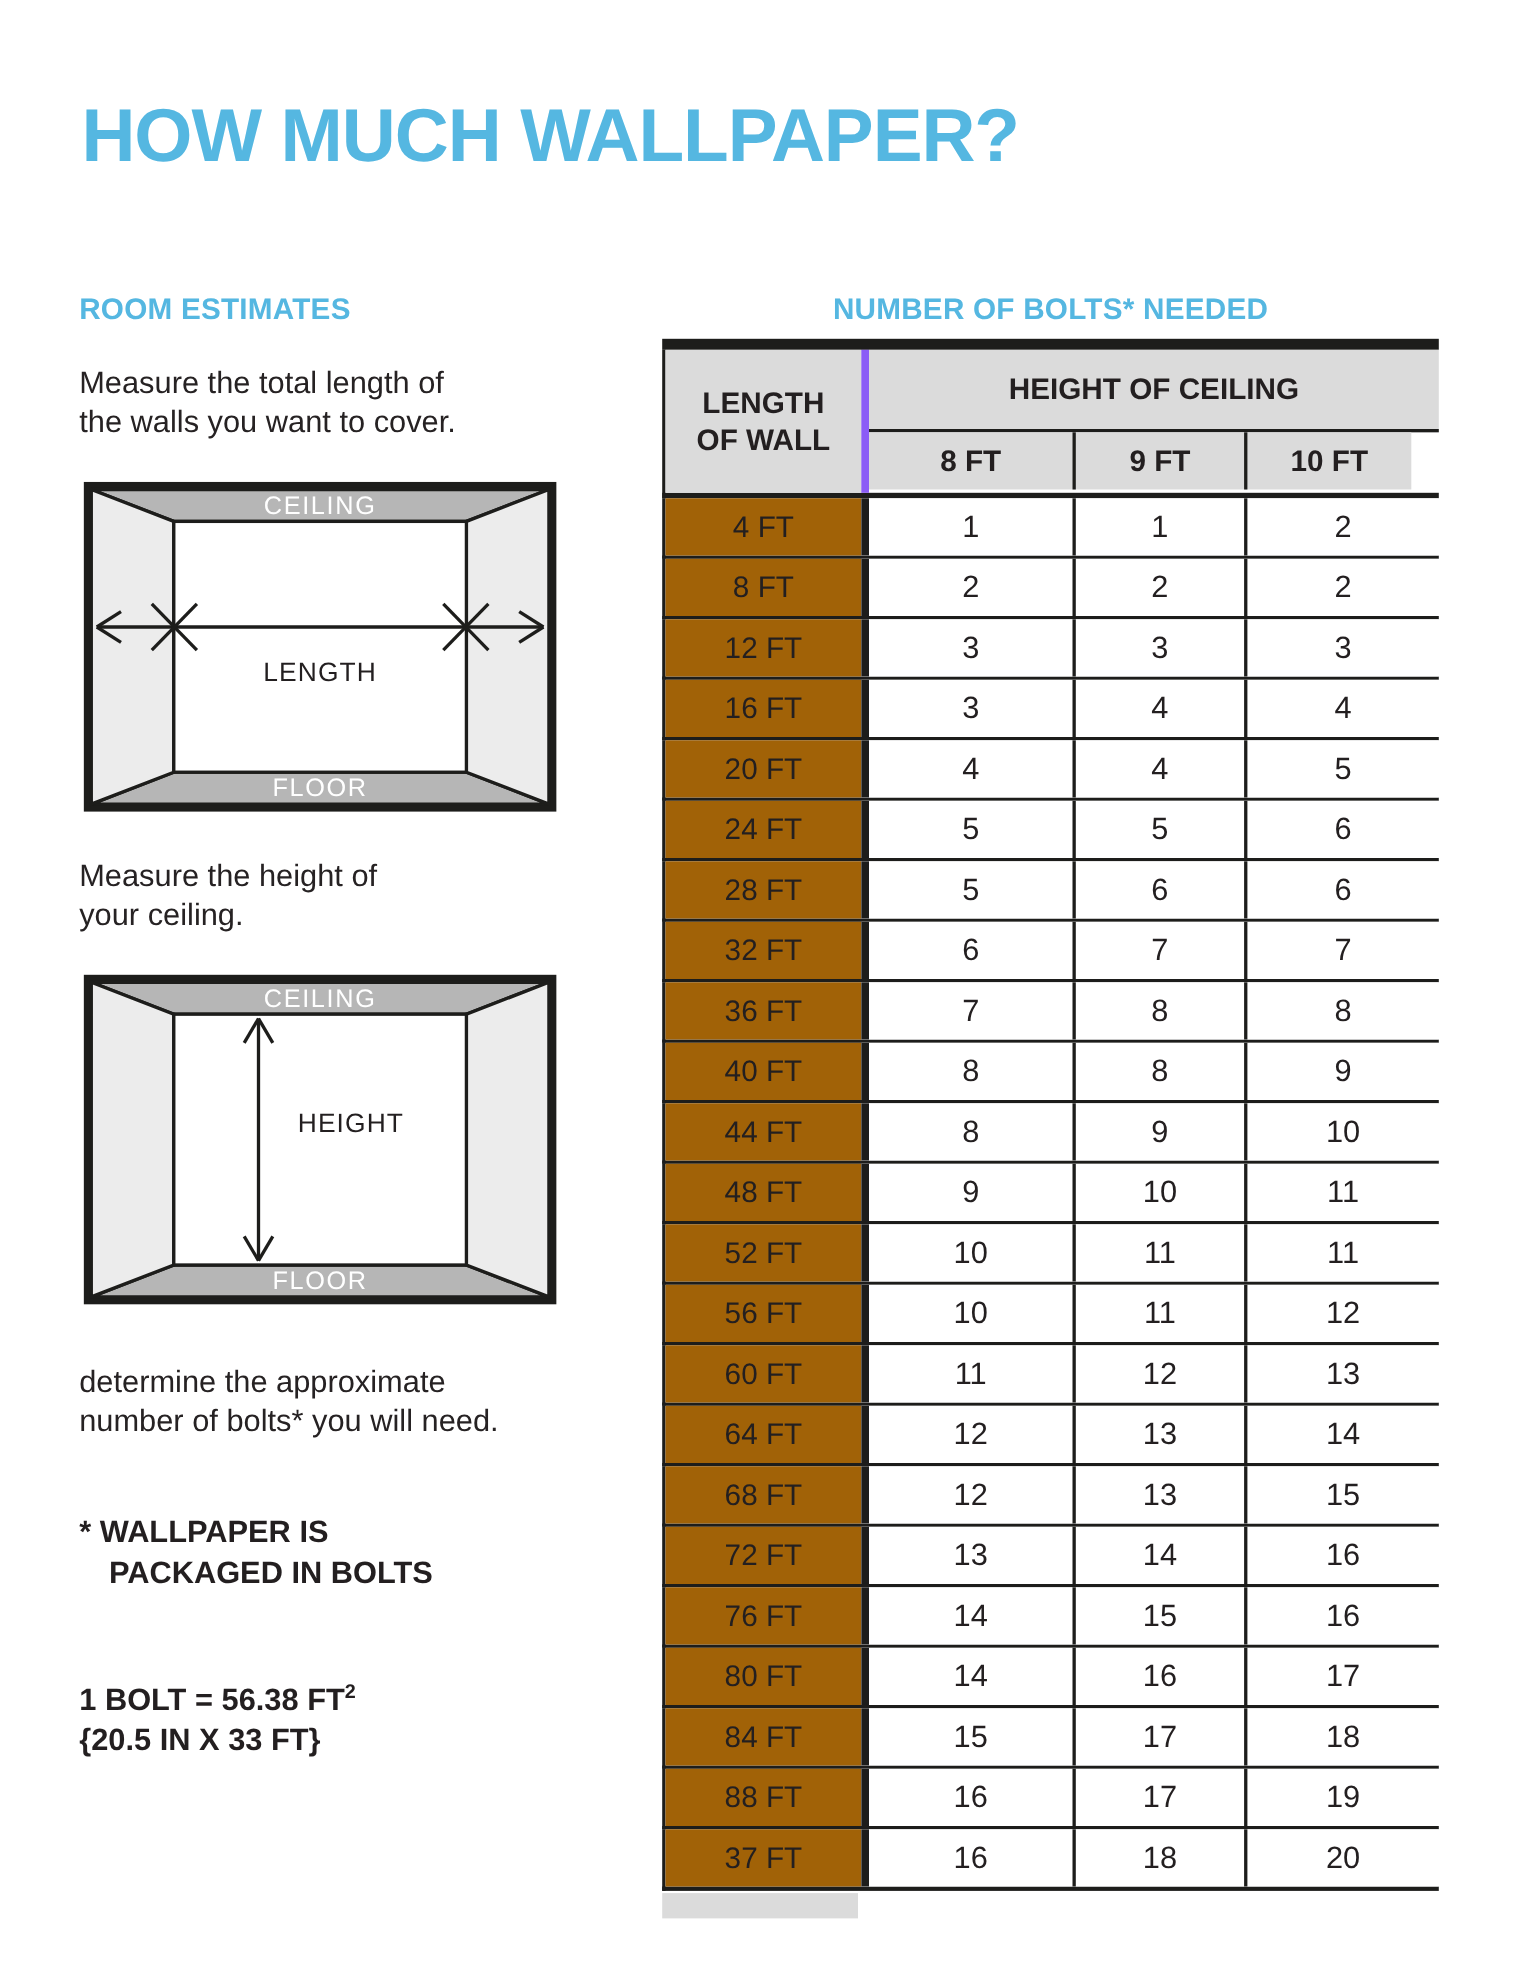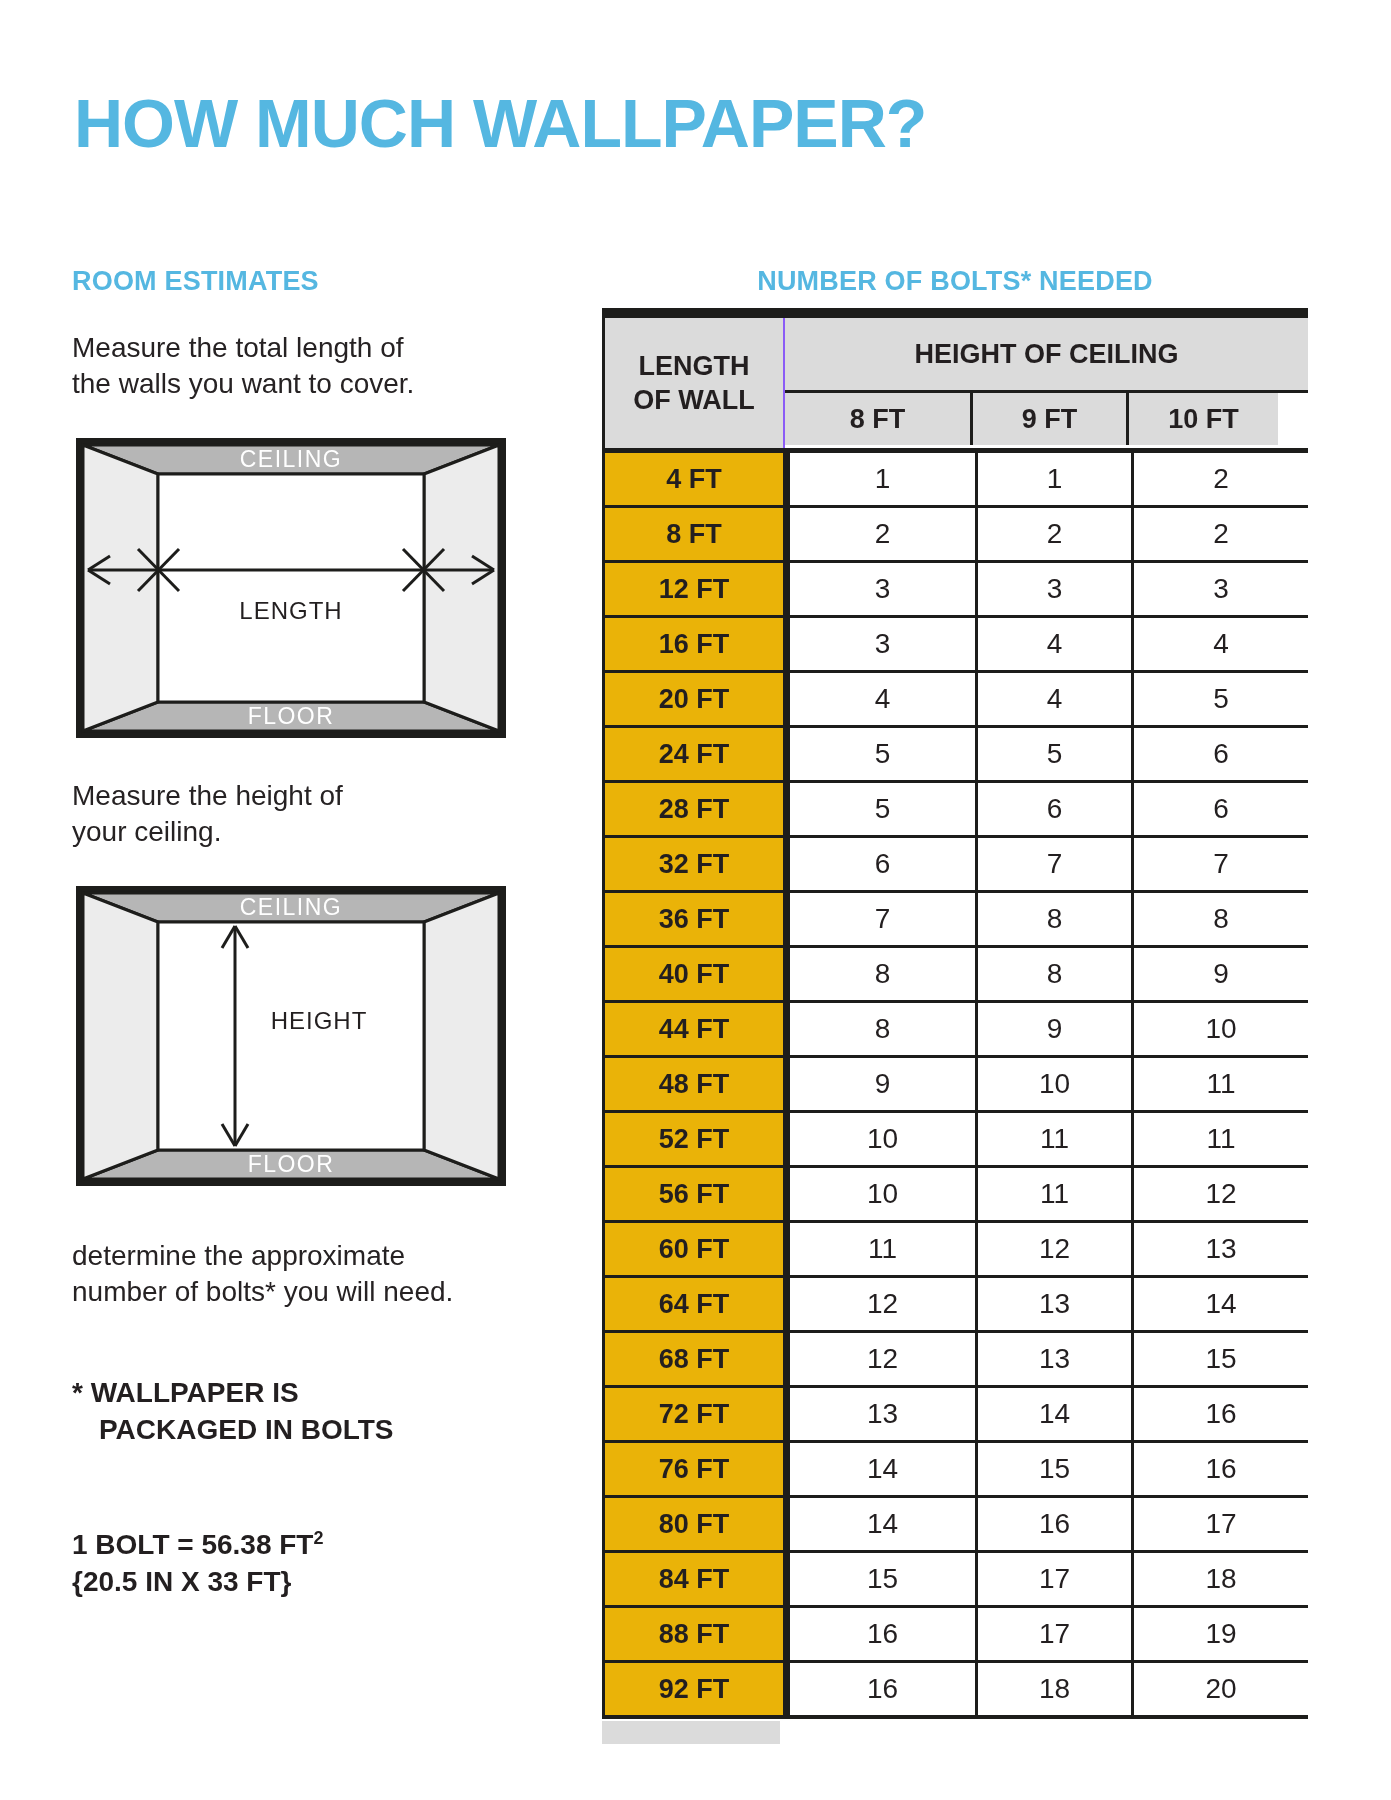--- a/index.html
+++ b/index.html
@@ -28,39 +28,39 @@
 
   
   .bolt-table { left:602px; top:308px; width:706px; }
   .topbar { width:706px; height:10px; background:#1d1d1b; }
   .thead { display:flex; width:706px; border-left:3px solid #1d1d1b; border-bottom:5px solid #1d1d1b; }
   .corner-cell {
     width:178px; height:130px; background:#dbdbdb;
     display:flex; flex-direction:column; align-items:center; justify-content:center;
     font-size:27px; font-weight:bold; line-height:34px;
   }
-  .head-right { width:525px; border-left:2px solid #8b5cf6; }
+  .head-right { width:525px; border-left:7px solid #8b5cf6; }
   .group-head {
     height:75px; background:#dbdbdb; border-bottom:3px solid #1d1d1b;
     display:flex; align-items:center; justify-content:center;
     font-size:27px; font-weight:bold;
   }
   .sub-heads { display:flex; height:52px; }
   .sub-head {
     background:#dbdbdb; display:flex; align-items:center; justify-content:center;
     font-size:27px; font-weight:bold;
   }
   .sub-head.s1 { width:185px; }
   .sub-head.s2 { width:156px; border-left:3px solid #1d1d1b; }
   .sub-head.s3 { width:152px; border-left:3px solid #1d1d1b; }
 
   .trow { display:flex; width:706px; border-left:3px solid #1d1d1b; border-bottom:3px solid #1d1d1b; }
   .trow:last-child { border-bottom:4px solid #1d1d1b; }
   .cell { height:52px; display:flex; align-items:center; justify-content:center; background:#ffffff; }
-  .cell.c0 { width:178px; background:#eab308; font-size:27px; font-weight:bold; }
+  .cell.c0 { width:178px; background:#a16207; font-size:27px; font-weight:normal; }
   .cell.c1 { width:192px; border-left:7px solid #1d1d1b; font-size:28px; }
   .cell.c2 { width:156px; border-left:3px solid #1d1d1b; font-size:28px; }
   .cell.c3 { width:177px; border-left:3px solid #1d1d1b; font-size:28px; }
   .table-stub { left:602px; top:1721px; width:178px; height:23px; background:#dbdbdb; }
 
   
   svg text { font-family:"Liberation Sans", sans-serif; }
   .room-label { fill:#ffffff; font-size:23px; letter-spacing:1.5px; }
   .measure-label { fill:#231f20; font-size:24px; letter-spacing:1px; }
 </style>
@@ -283,20 +283,20 @@
         <div class="cell c2">17</div>
         <div class="cell c3">18</div>
       </div>
       <div class="trow">
         <div class="cell c0">88 FT</div>
         <div class="cell c1">16</div>
         <div class="cell c2">17</div>
         <div class="cell c3">19</div>
       </div>
       <div class="trow">
-        <div class="cell c0">92 FT</div>
+        <div class="cell c0">37 FT</div>
         <div class="cell c1">16</div>
         <div class="cell c2">18</div>
         <div class="cell c3">20</div>
       </div>
     </div>
 </div>
 <div class="abs table-stub"></div>
 
 </body></html>

